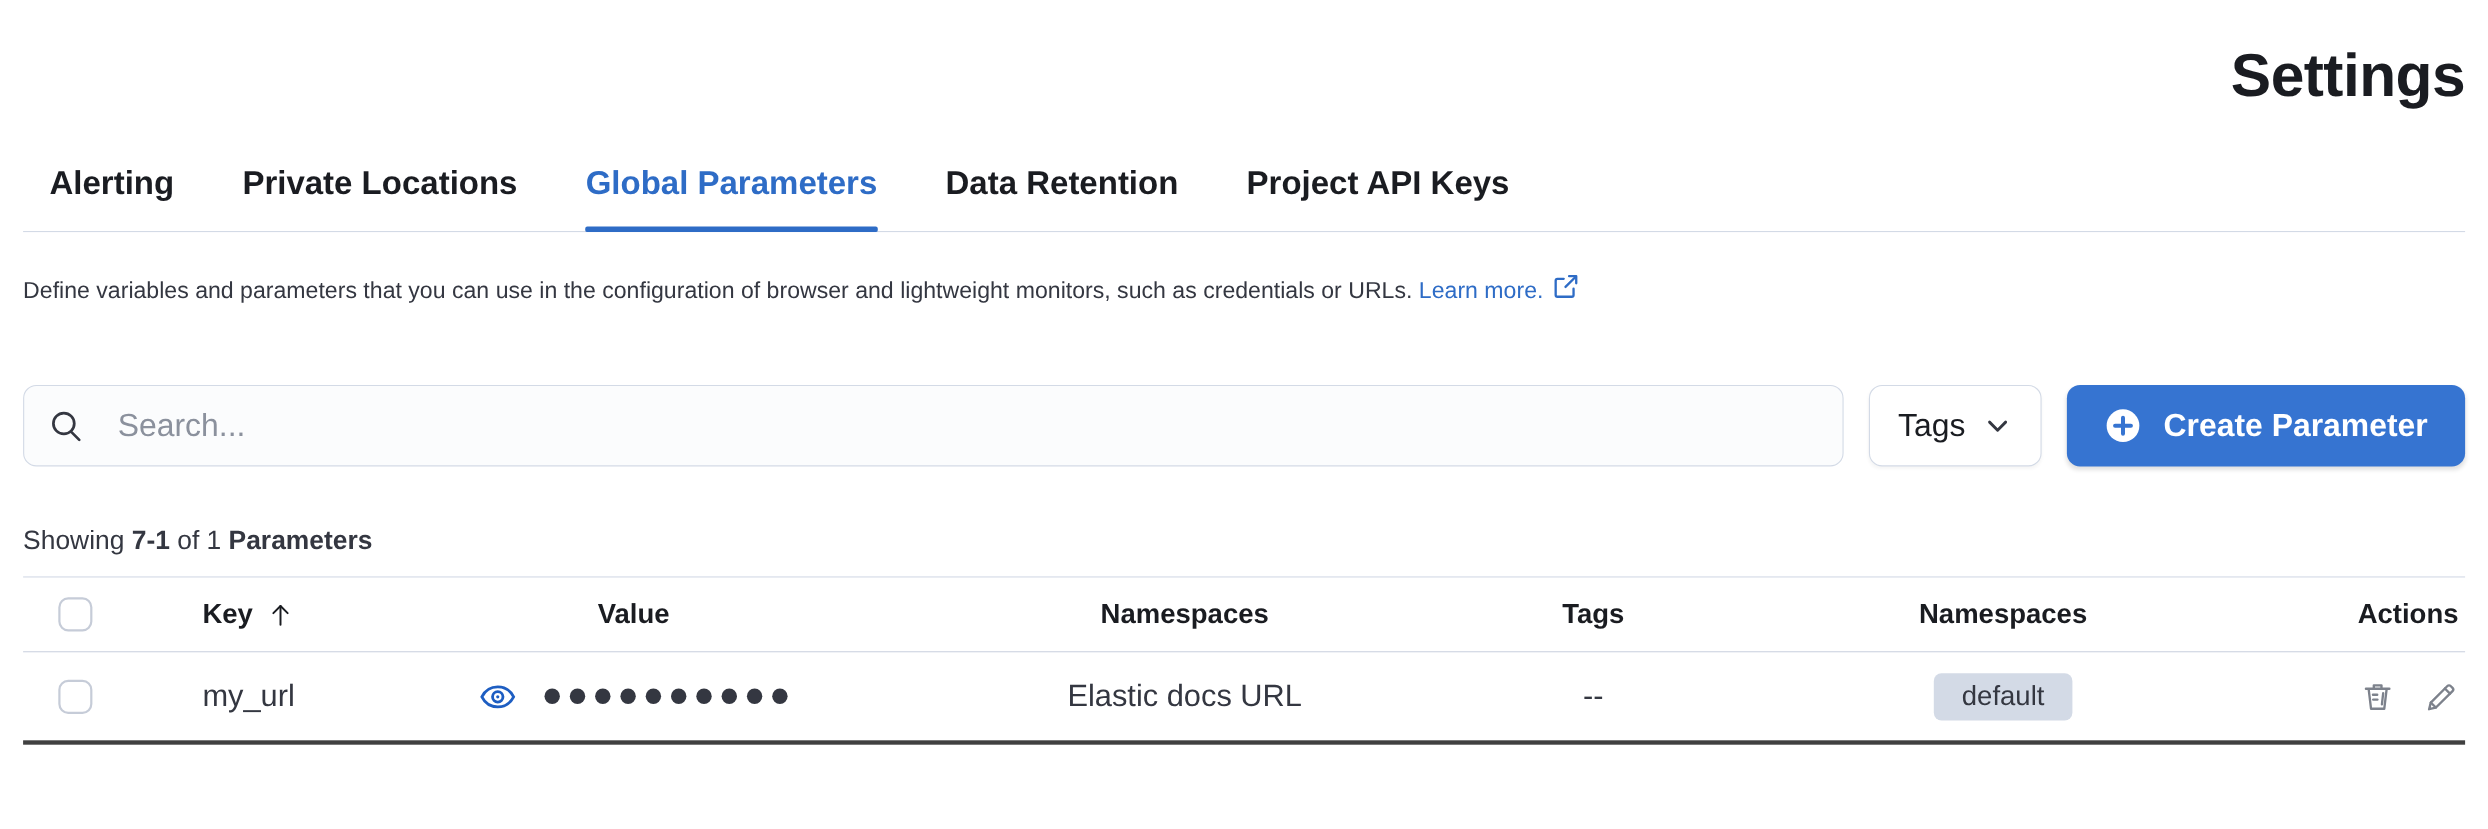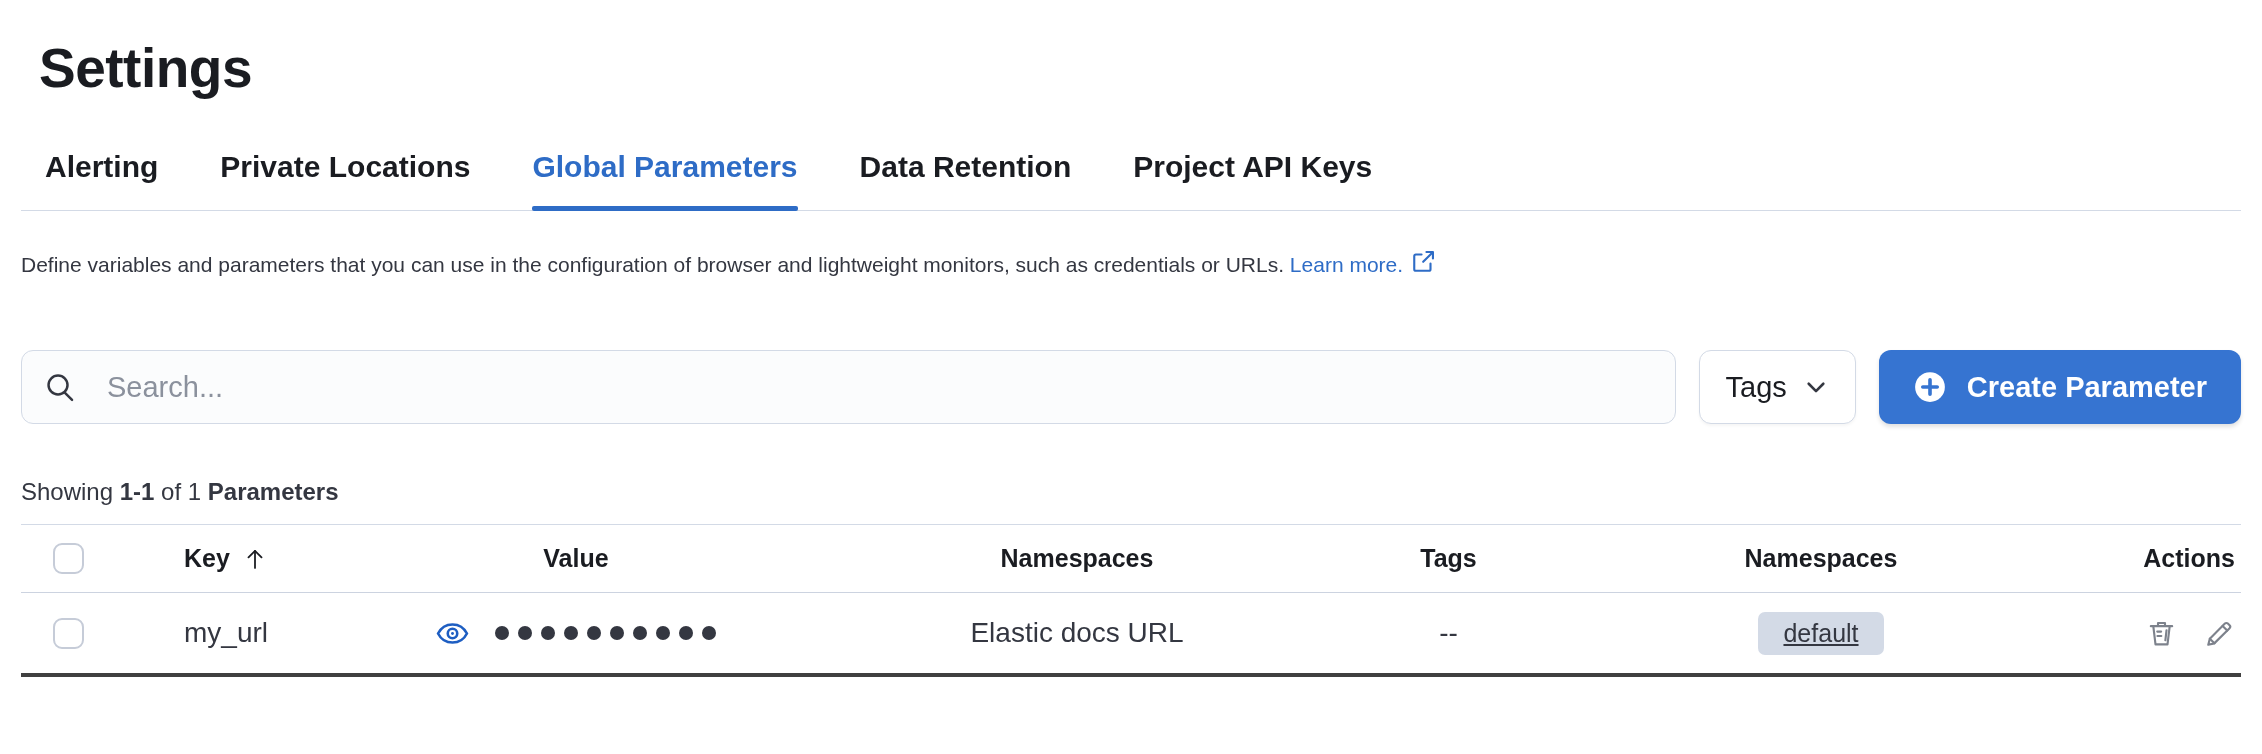--- a/index.html
+++ b/index.html
@@ -10,20 +10,21 @@
     color: #343741;
     overflow: hidden;
   }
   .page { padding: 28px 21px 0 21px; }
 
   
   .page-title {
     margin: 8px 0 0 18px;
     font-size: 55px; font-weight: 700; letter-spacing: -0.5px;
     color: #1a1c21;
+    text-align: right;
   }
 
   
   .tabs {
     display: flex; gap: 62px;
     margin-top: 50px; padding-left: 24px;
     border-bottom: 1px solid #d3dae6;
   }
   .tab {
     font-size: 30px; font-weight: 700; color: #1a1c21;
@@ -110,21 +111,21 @@
     background: none; border: none; cursor: pointer; padding: 0;
     color: #1e5ec2; display: flex; align-items: center;
   }
   .eye-btn svg { width: 33px; height: 33px; }
   .dots { display: flex; gap: 9px; margin-left: 26px; align-items: center; }
   .dot { width: 14px; height: 14px; border-radius: 50%; background: #343741; display: inline-block; }
 
   .namespace-badge {
     display: inline-block; background: var(--color-badge_bg, #d3dae6);
     color: #343741; font-size: 25px; font-weight: 500;
-    padding: 7px 25px; border-radius: 7px; text-decoration: underline;
+    padding: 7px 25px; border-radius: 7px;
   }
 
   .action-btn {
     background: none; border: none; cursor: pointer; padding: 0;
     color: #7d828c; display: flex; align-items: center;
   }
   .action-btn svg { width: 31px; height: 31px; }
   .actions-group { display: flex; gap: 27px; align-items: center; }
 </style>
 </head>
@@ -171,21 +172,21 @@
       <svg viewBox="0 0 16 16">
         <circle cx="8" cy="8" r="7" fill="#ffffff"></circle>
         <path d="M8 4.6v6.8M4.6 8h6.8" stroke="#3674d1" stroke-width="1.7" stroke-linecap="round"></path>
       </svg>
       <span>Create Parameter</span>
     </button>
   </div>
 
   <div class="summary">
     <span>Showing</span>
-    <b>1-1</b>
+    <b>7-1</b>
     <span>of 1</span>
     <b>Parameters</b>
   </div>
 
   <div class="divider"></div>
 
   <div class="table-row table-header">
     <div class="cell checkbox-cell">
       <div class="checkbox"></div>
     </div>

